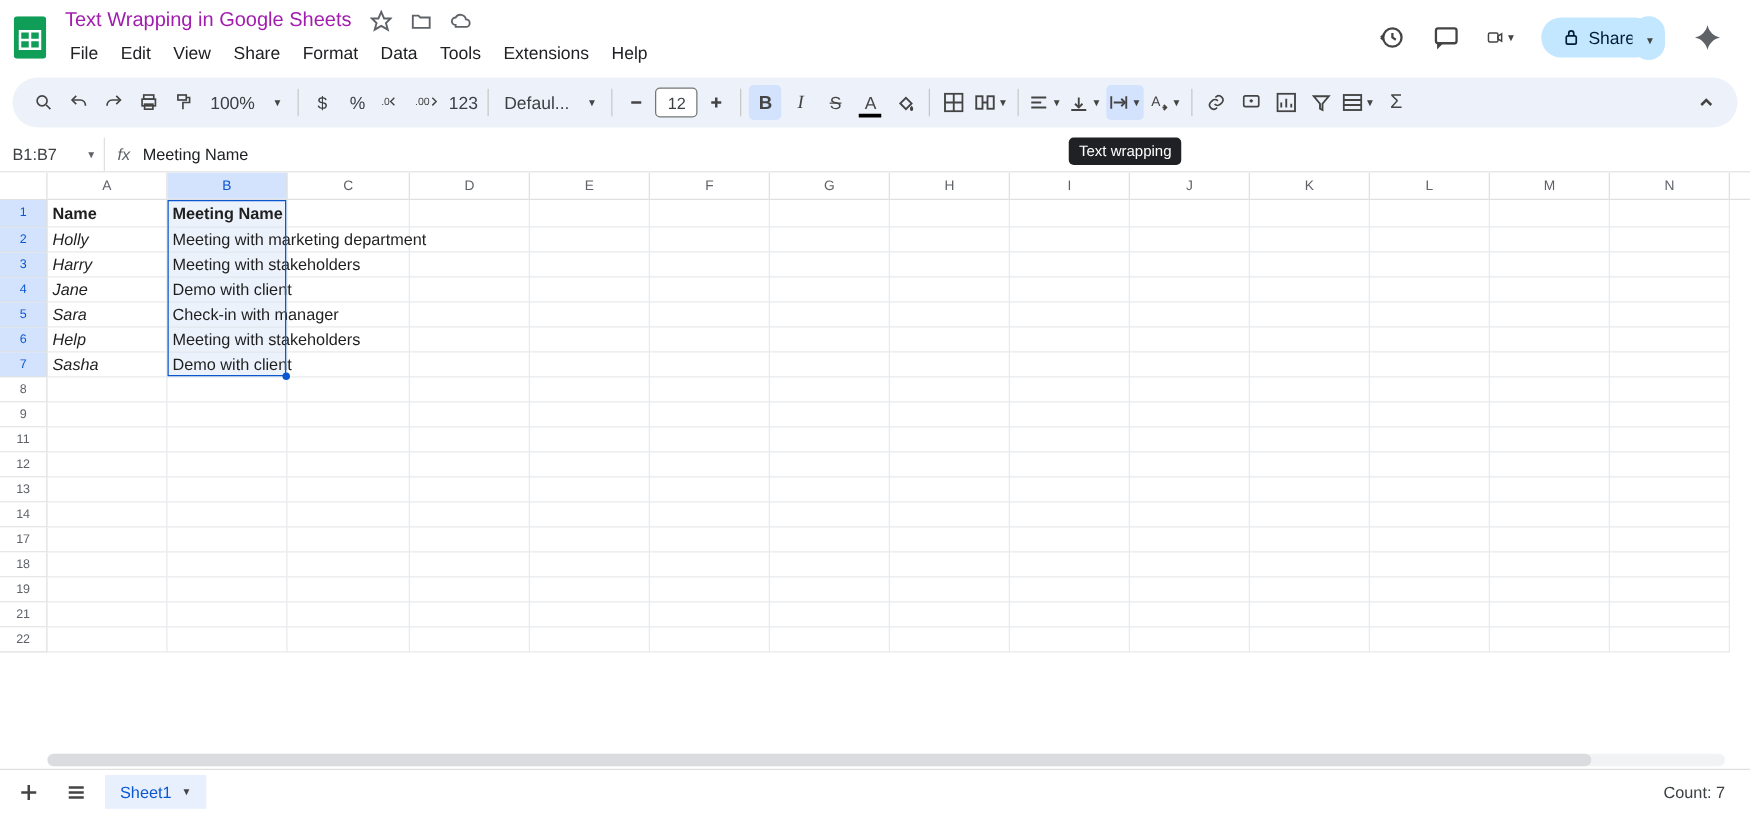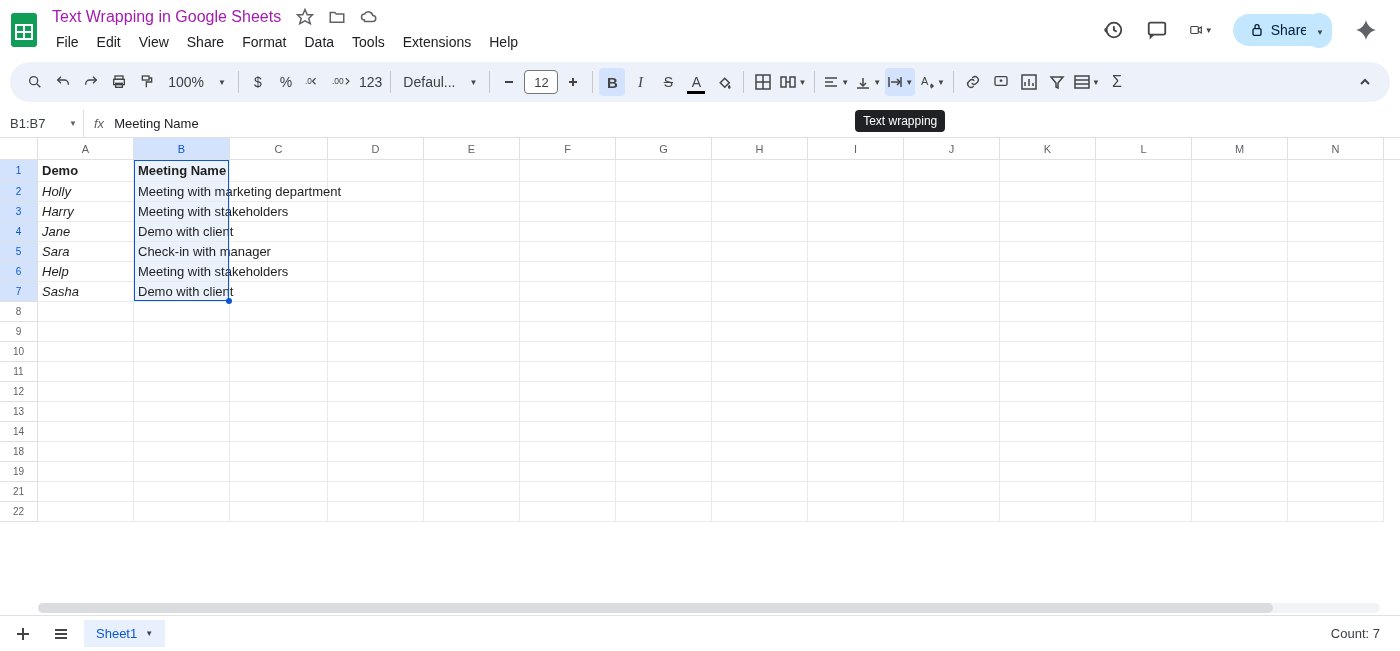--- a/index.html
+++ b/index.html
@@ -373,21 +373,21 @@
           <div class="col-head" style="width: 96px;">I</div>
           <div class="col-head" style="width: 96px;">J</div>
           <div class="col-head" style="width: 96px;">K</div>
           <div class="col-head" style="width: 96px;">L</div>
           <div class="col-head" style="width: 96px;">M</div>
           <div class="col-head" style="width: 96px;">N</div>
         </div>
       <div class="rows" id="rows">
           <div class="row" style="height: 22px;">
             <div class="row-head sel">1</div>
-            <div class="cell bold" style="width: 96px;">Demo</div>
+            <div class="cell bold" style="width: 96px;">Name</div>
             <div class="cell selbg bold" style="width: 96px;">
               <span class="overflow-text">Meeting Name</span>
             </div>
             <div class="cell" style="width: 98px;"></div>
             <div class="cell" style="width: 96px;"></div>
             <div class="cell" style="width: 96px;"></div>
             <div class="cell" style="width: 96px;"></div>
             <div class="cell" style="width: 96px;"></div>
             <div class="cell" style="width: 96px;"></div>
             <div class="cell" style="width: 96px;"></div>
@@ -539,37 +539,20 @@
             <div class="cell" style="width: 96px;"></div>
             <div class="cell" style="width: 96px;"></div>
             <div class="cell" style="width: 96px;"></div>
             <div class="cell" style="width: 96px;"></div>
             <div class="cell" style="width: 96px;"></div>
             <div class="cell" style="width: 96px;"></div>
             <div class="cell" style="width: 96px;"></div>
             <div class="cell" style="width: 96px;"></div>
           </div>
           <div class="row">
-            <div class="row-head">10</div>
-            <div class="cell" style="width: 96px;"></div>
-            <div class="cell" style="width: 96px;"></div>
-            <div class="cell" style="width: 98px;"></div>
-            <div class="cell" style="width: 96px;"></div>
-            <div class="cell" style="width: 96px;"></div>
-            <div class="cell" style="width: 96px;"></div>
-            <div class="cell" style="width: 96px;"></div>
-            <div class="cell" style="width: 96px;"></div>
-            <div class="cell" style="width: 96px;"></div>
-            <div class="cell" style="width: 96px;"></div>
-            <div class="cell" style="width: 96px;"></div>
-            <div class="cell" style="width: 96px;"></div>
-            <div class="cell" style="width: 96px;"></div>
-            <div class="cell" style="width: 96px;"></div>
-          </div>
-          <div class="row">
             <div class="row-head">11</div>
             <div class="cell" style="width: 96px;"></div>
             <div class="cell" style="width: 96px;"></div>
             <div class="cell" style="width: 98px;"></div>
             <div class="cell" style="width: 96px;"></div>
             <div class="cell" style="width: 96px;"></div>
             <div class="cell" style="width: 96px;"></div>
             <div class="cell" style="width: 96px;"></div>
             <div class="cell" style="width: 96px;"></div>
             <div class="cell" style="width: 96px;"></div>
@@ -608,20 +591,37 @@
             <div class="cell" style="width: 96px;"></div>
             <div class="cell" style="width: 96px;"></div>
             <div class="cell" style="width: 96px;"></div>
             <div class="cell" style="width: 96px;"></div>
             <div class="cell" style="width: 96px;"></div>
             <div class="cell" style="width: 96px;"></div>
             <div class="cell" style="width: 96px;"></div>
           </div>
           <div class="row">
             <div class="row-head">14</div>
+            <div class="cell" style="width: 96px;"></div>
+            <div class="cell" style="width: 96px;"></div>
+            <div class="cell" style="width: 98px;"></div>
+            <div class="cell" style="width: 96px;"></div>
+            <div class="cell" style="width: 96px;"></div>
+            <div class="cell" style="width: 96px;"></div>
+            <div class="cell" style="width: 96px;"></div>
+            <div class="cell" style="width: 96px;"></div>
+            <div class="cell" style="width: 96px;"></div>
+            <div class="cell" style="width: 96px;"></div>
+            <div class="cell" style="width: 96px;"></div>
+            <div class="cell" style="width: 96px;"></div>
+            <div class="cell" style="width: 96px;"></div>
+            <div class="cell" style="width: 96px;"></div>
+          </div>
+          <div class="row">
+            <div class="row-head">17</div>
             <div class="cell" style="width: 96px;"></div>
             <div class="cell" style="width: 96px;"></div>
             <div class="cell" style="width: 98px;"></div>
             <div class="cell" style="width: 96px;"></div>
             <div class="cell" style="width: 96px;"></div>
             <div class="cell" style="width: 96px;"></div>
             <div class="cell" style="width: 96px;"></div>
             <div class="cell" style="width: 96px;"></div>
             <div class="cell" style="width: 96px;"></div>
             <div class="cell" style="width: 96px;"></div>

